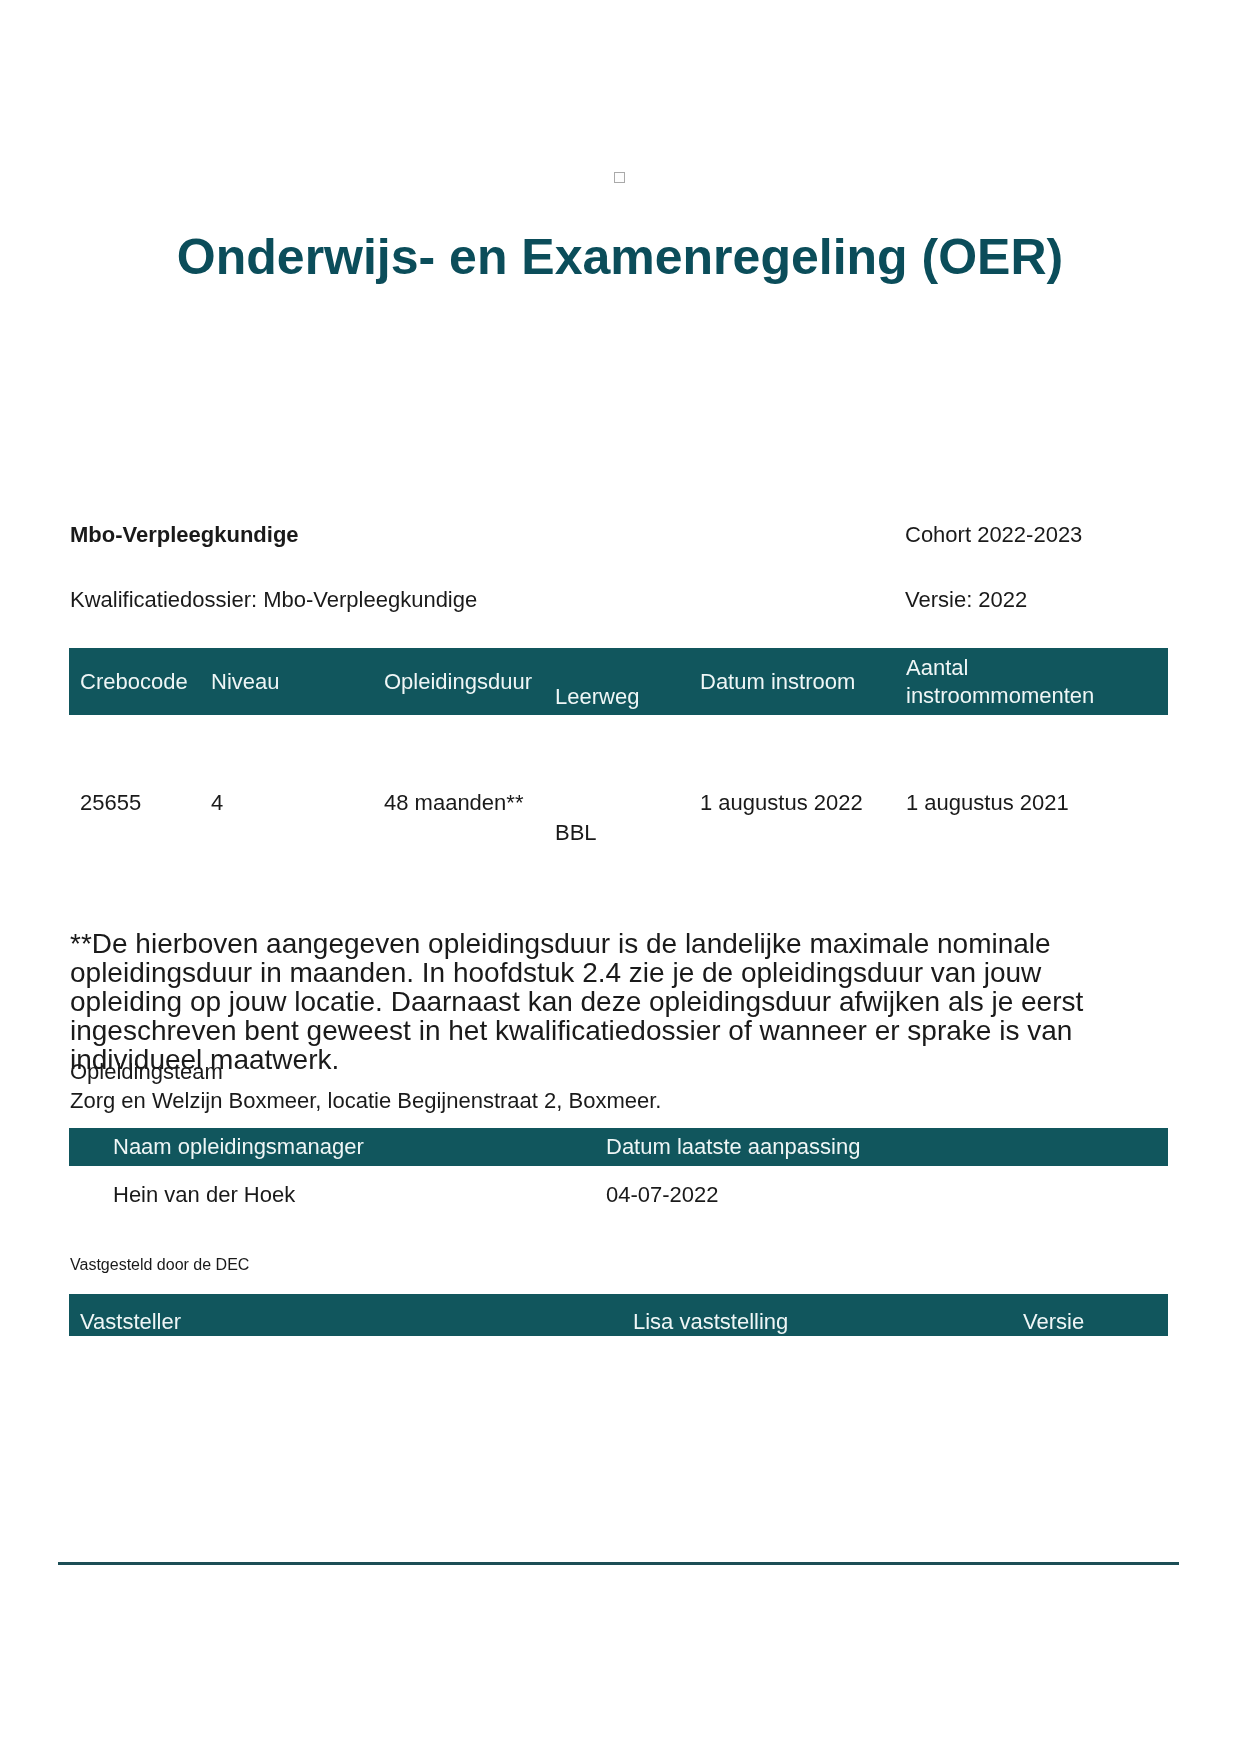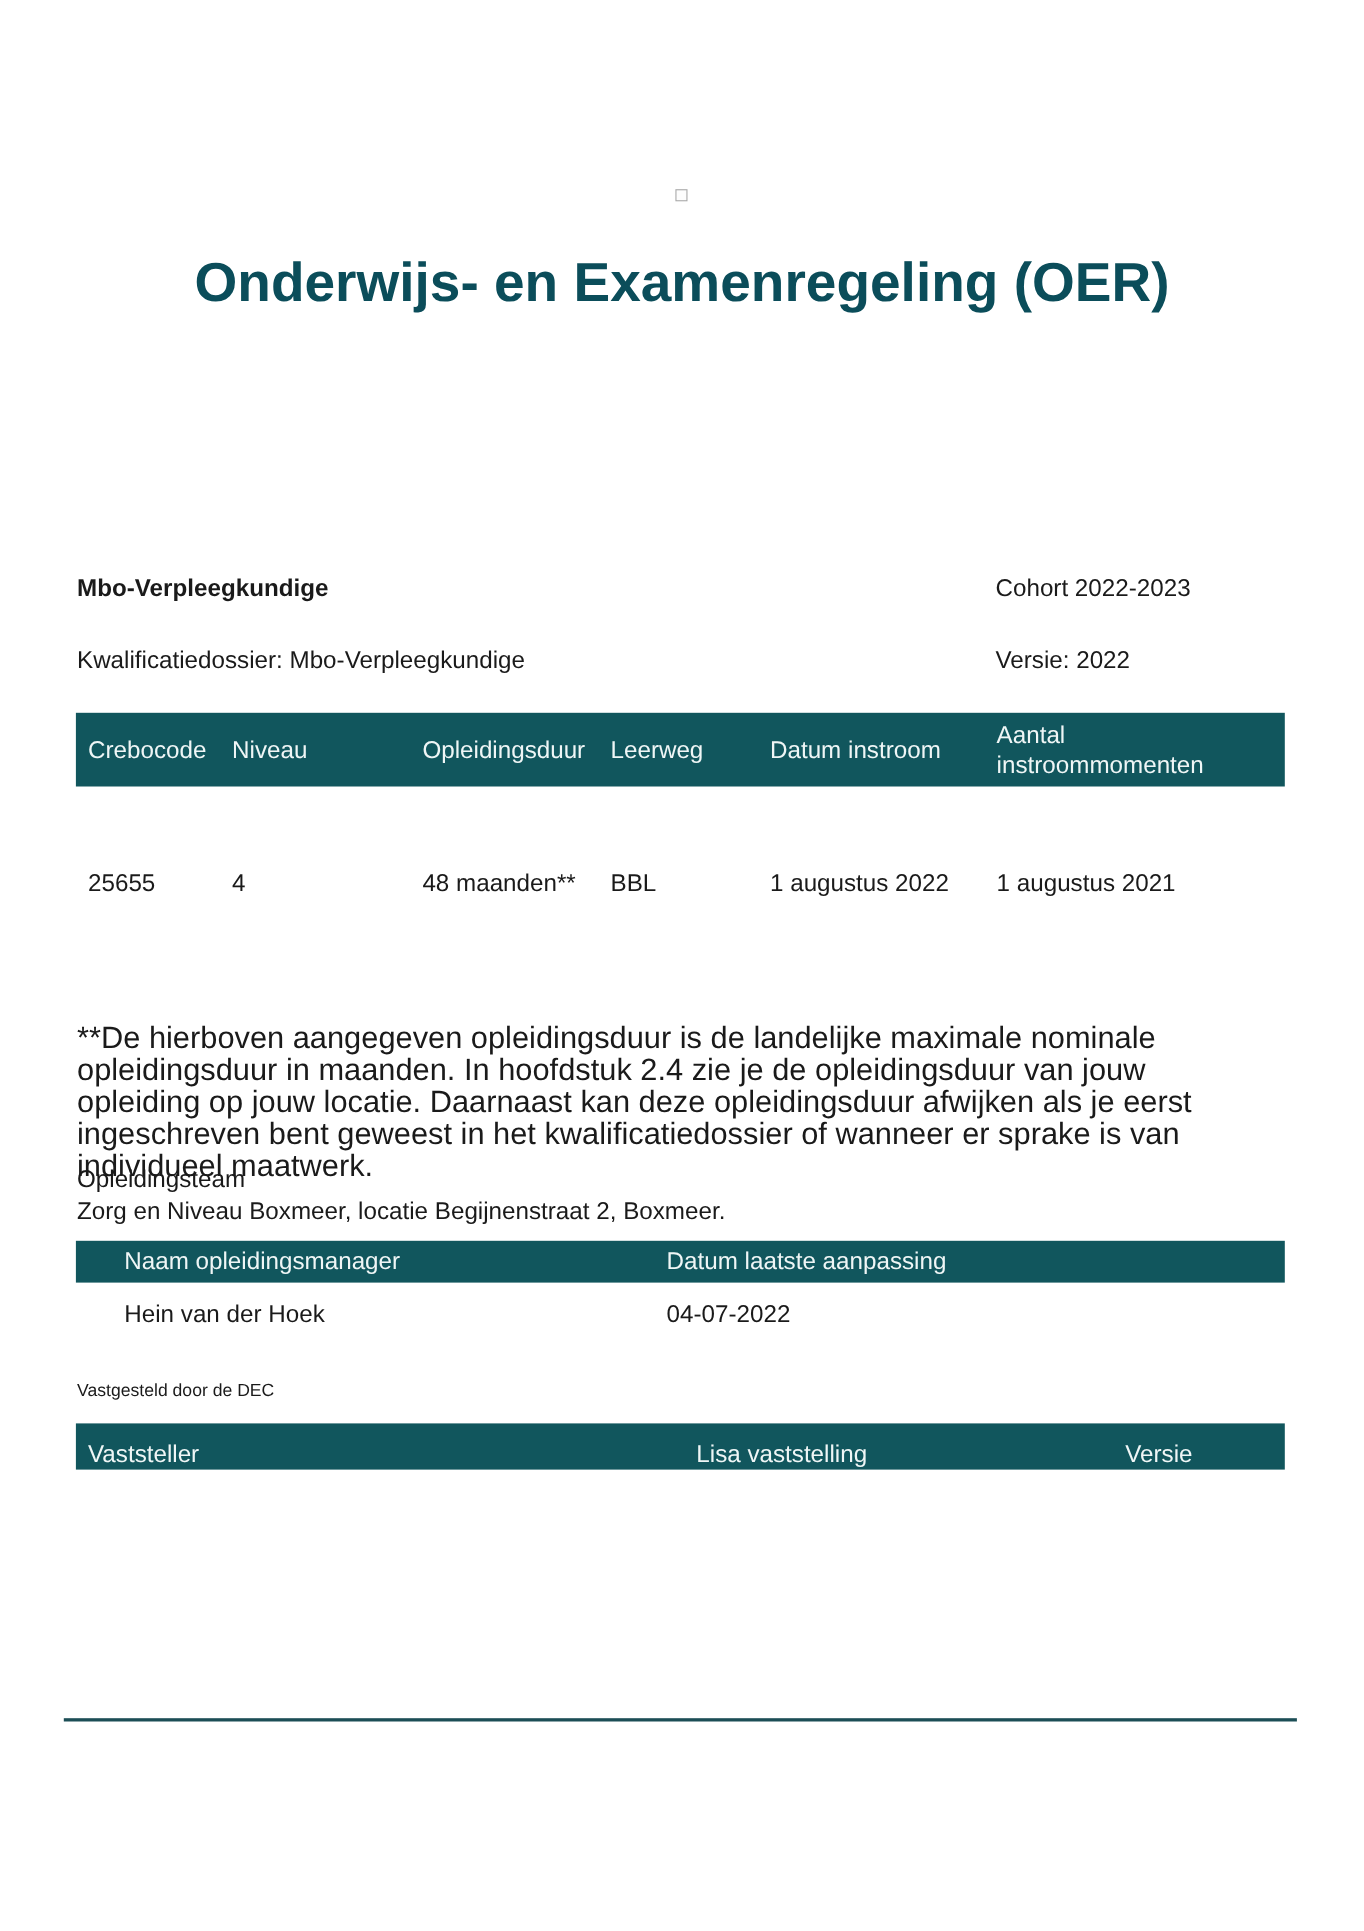--- a/index.html
+++ b/index.html
@@ -36,21 +36,21 @@
     display:flex;align-items:center;color:var(--header_text);
     font-size:22px;line-height:28px;
   }
   .trow{
     position:absolute;left:69px;width:1099px;display:flex;
     font-size:22px;line-height:28px;color:var(--body_text);
   }
   .cell{box-sizing:border-box;padding-left:11px;flex:none;}
   
   .c1a{width:131px;} .c1b{width:173px;} .c1c{width:171px;}
-  .c1d{width:145px;} .c1e{width:206px;} .c1f{width:273px;}
+  .c1d{width:145px;margin-top:30px;} .c1e{width:206px;} .c1f{width:273px;}
   .t1-head{top:648px;height:67px;}
   .t1-row{top:789px;}
   .wrap-narrow{display:inline-block;max-width:190px;}
   
   .c2a{width:526px;padding-left:44px;} .c2b{width:573px;}
   .t2-head{top:1128px;height:38px;}
   .t2-row{top:1181px;}
   
   .c3a{width:553px;} .c3b{width:390px;} .c3c{width:156px;}
   .t3-head{top:1294px;height:42px;align-items:flex-end;}
@@ -92,21 +92,21 @@
     <span class="cell c1c">48 maanden**</span>
     <span class="cell c1d">BBL</span>
     <span class="cell c1e">1 augustus 2022</span>
     <span class="cell c1f">1 augustus 2021</span>
   </div>
 
   <div class="abs para">**De hierboven aangegeven opleidingsduur is de landelijke maximale nominale opleidingsduur in maanden. In hoofdstuk 2.4 zie je de opleidingsduur van jouw opleiding op jouw locatie. Daarnaast kan deze opleidingsduur afwijken als je eerst ingeschreven bent geweest in het kwalificatiedossier of wanneer er sprake is van individueel maatwerk.</div>
 
   <div class="abs team">
     <div>Opleidingsteam</div>
-    <div>Zorg en Niveau Boxmeer, locatie Begijnenstraat 2, Boxmeer.</div>
+    <div>Zorg en Welzijn Boxmeer, locatie Begijnenstraat 2, Boxmeer.</div>
   </div>
 
   <div class="thead t2-head">
     <span class="cell c2a">Naam opleidingsmanager</span>
     <span class="cell c2b">Datum laatste aanpassing</span>
   </div>
   <div class="trow t2-row">
     <span class="cell c2a">Hein van der Hoek</span>
     <span class="cell c2b">04-07-2022</span>
   </div>

